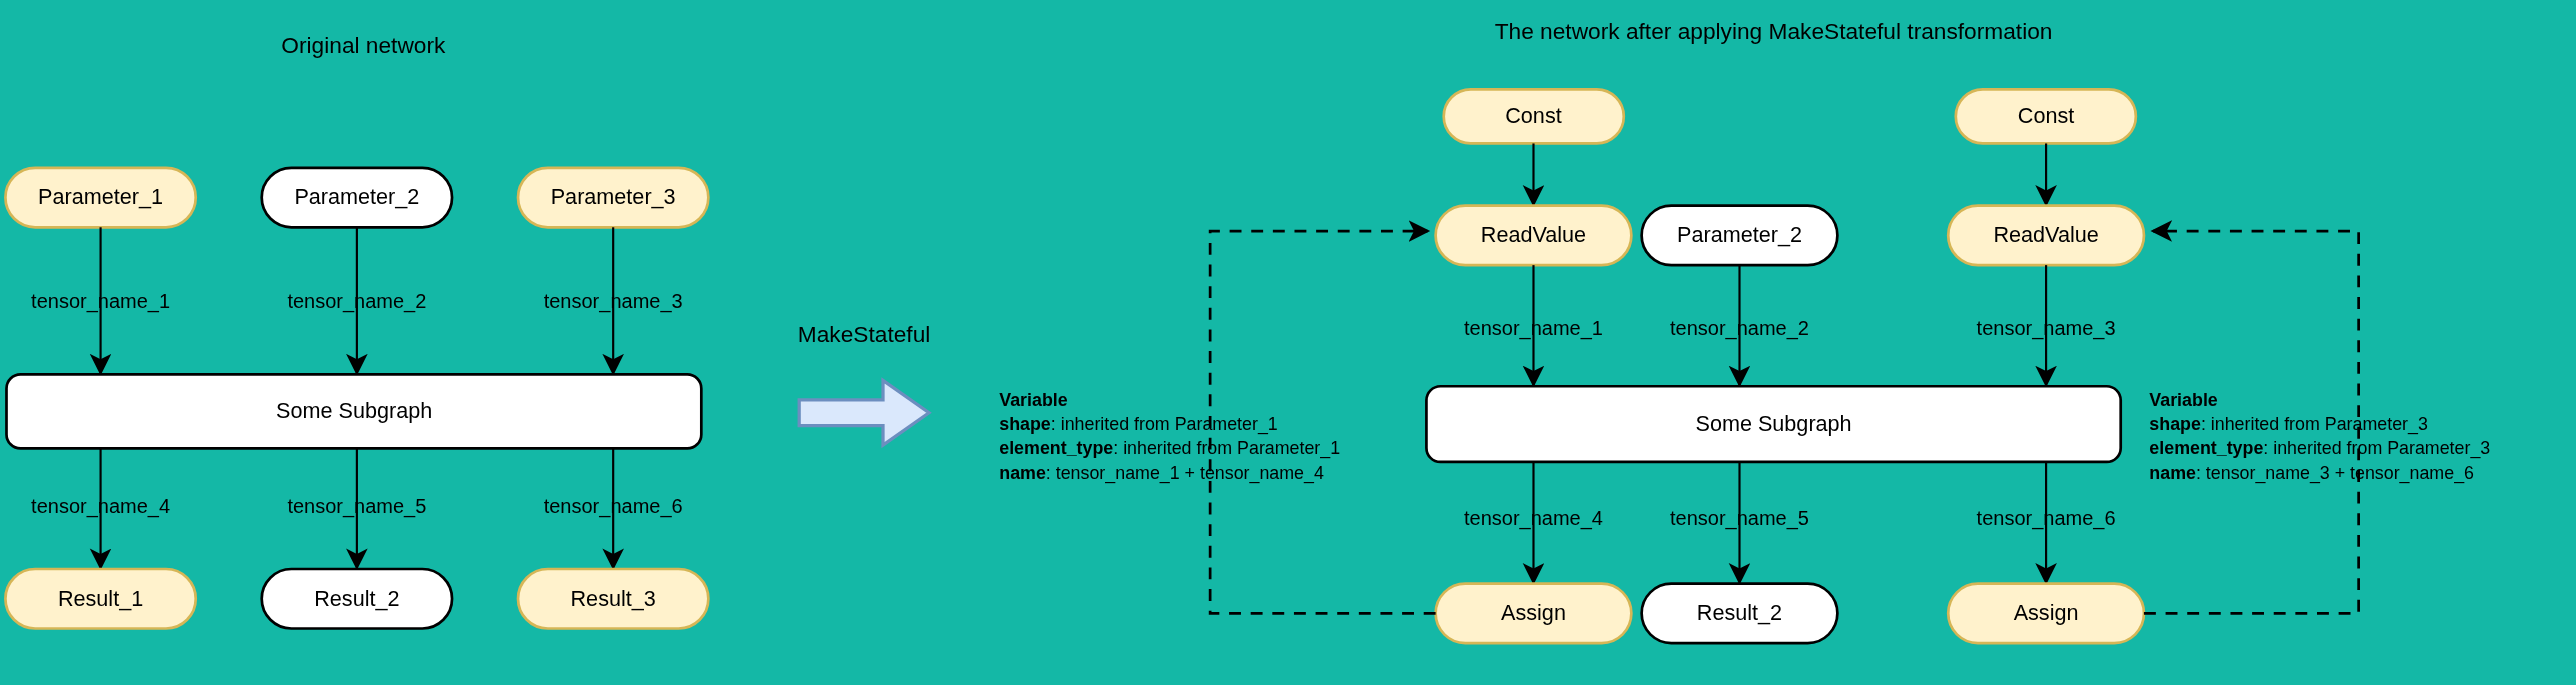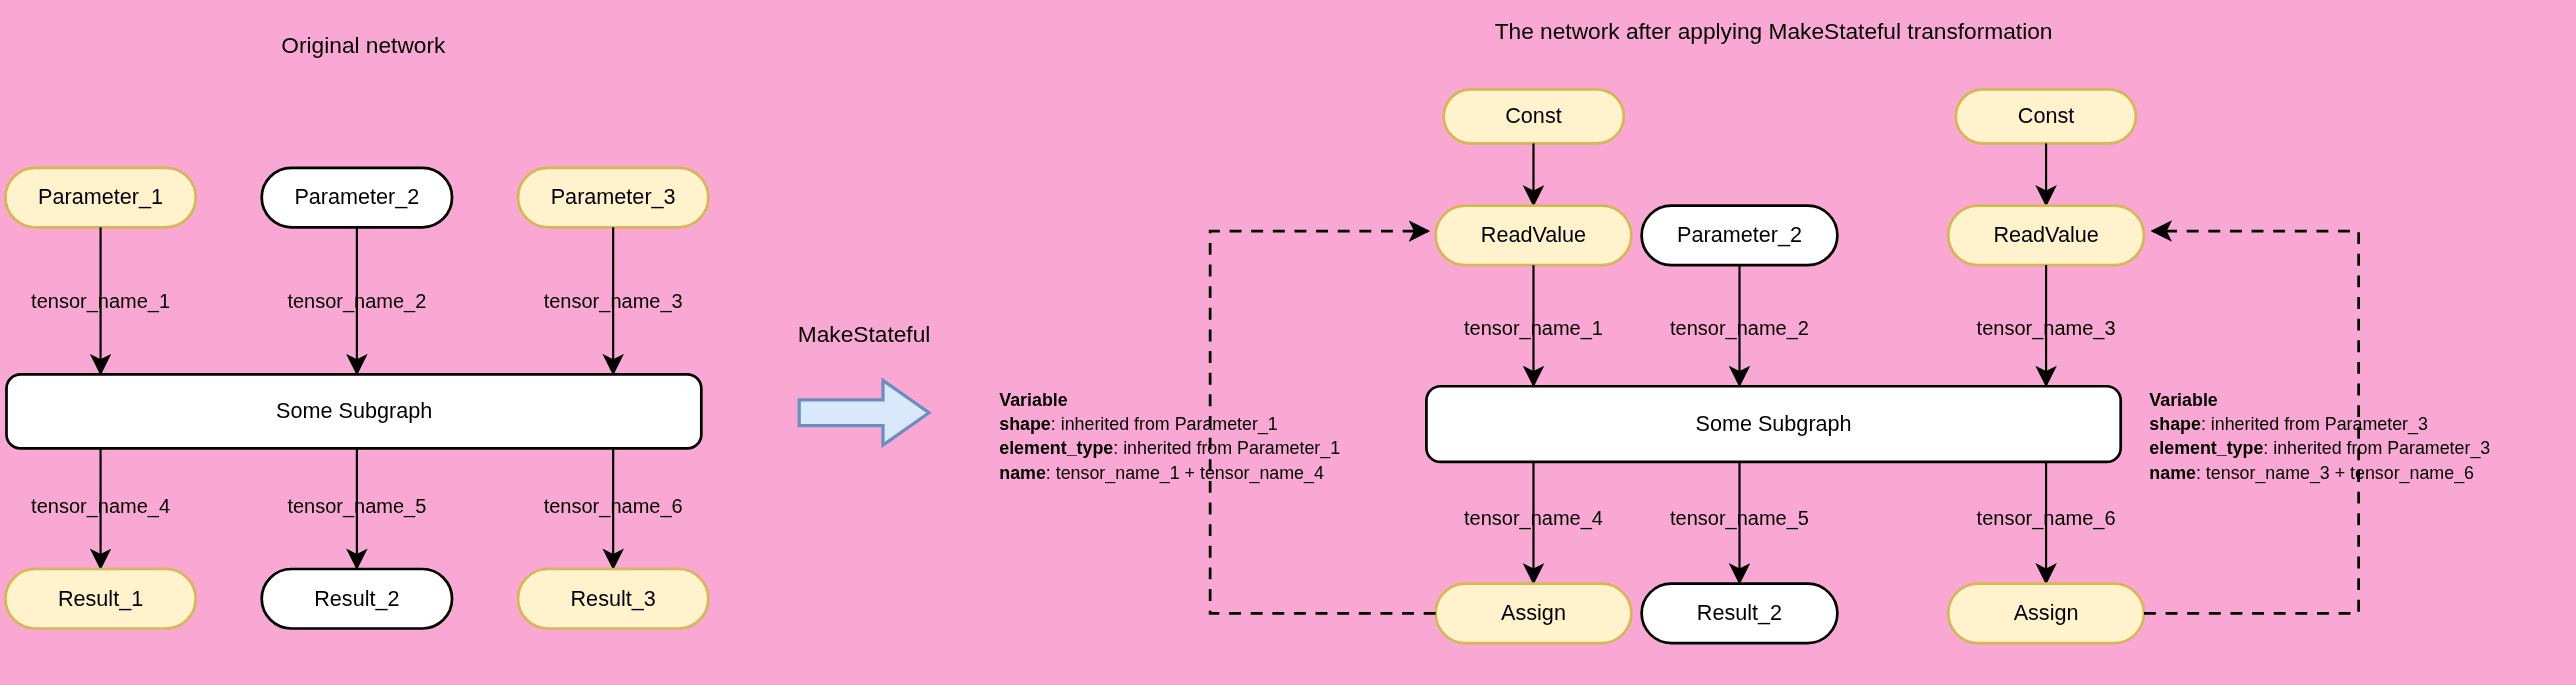--- a/index.html
+++ b/index.html
@@ -8,21 +8,21 @@
     padding: 0;
     background: #ffffff;
   }
   body {
     font-family: "Liberation Sans", sans-serif;
   }
   #stage {
     position: relative;
     width: 2576px;
     height: 686px;
-    background: #f9a8d4;
+    background: #14b8a6;
     overflow: hidden;
   }
   #stage > svg {
     position: absolute;
     left: 0;
     top: 0;
   }
   .node-fill-yellow { fill: #fff2cc; stroke: #d6b656; stroke-width: 5; }
   .node-fill-white  { fill: #ffffff; stroke: #000000; stroke-width: 5; }
   .node-label {

